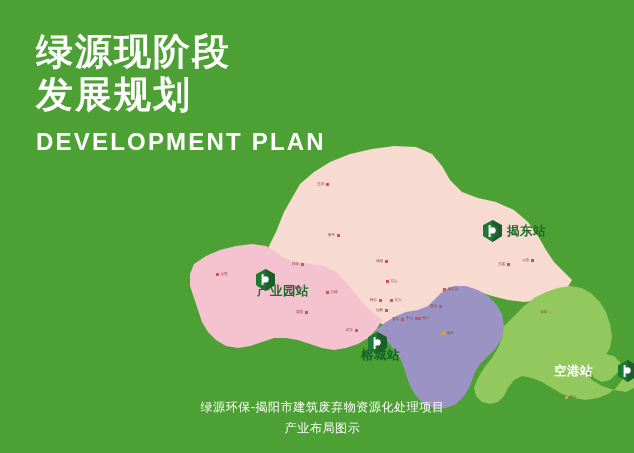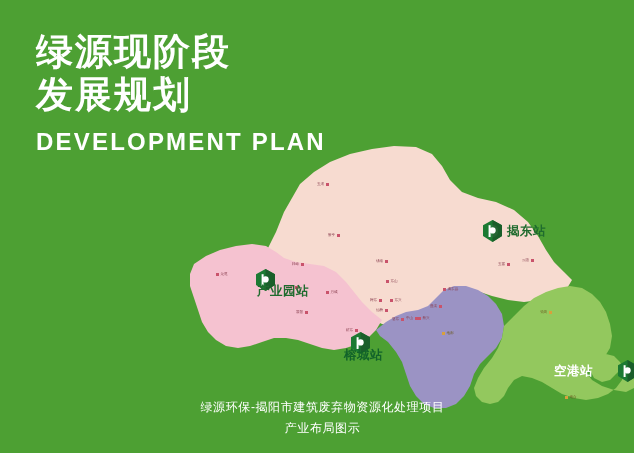--- a/index.html
+++ b/index.html
@@ -278,21 +278,21 @@
   <div class="station label-right" style="left:256px; top:259px;">
     <svg class="logo-icon" viewBox="0 0 19 22">
       <path d="M9.5 0 L19 5.3 L19 16.1 L9.5 22 L0 16.1 L0 5.3 Z" fill="#1c7a33"></path>
       <path d="M9.5 0 L19 5.3 L19 16.1 L9.5 22 Z" fill="#1a5e2a"></path>
       <circle cx="9.6" cy="10.4" r="3.1" fill="#ffffff"></circle>
       <rect x="5.6" y="5.2" width="2.0" height="11.8" fill="#ffffff"></rect>
     </svg>
     <span class="station-label" style="color:#1f6b2e; margin-left:-18px; margin-top:24px;">产业园站</span>
   </div>
 
-  <div class="station label-right" style="left:351px; top:322px;font-family:Liberation Mono, monospace;">
+  <div class="station label-right" style="left:368px; top:322px;font-family:Liberation Mono, monospace;">
     <svg class="logo-icon" viewBox="0 0 19 22">
       <path d="M9.5 0 L19 5.3 L19 16.1 L9.5 22 L0 16.1 L0 5.3 Z" fill="#1c7a33"></path>
       <path d="M9.5 0 L19 5.3 L19 16.1 L9.5 22 Z" fill="#1a5e2a"></path>
       <circle cx="9.6" cy="10.4" r="3.1" fill="#ffffff"></circle>
       <rect x="5.6" y="5.2" width="2.0" height="11.8" fill="#ffffff"></rect>
     </svg>
     <span class="station-label" style="color:#12632a; margin-left:-26px; margin-top:25px;">榕城站</span>
   </div>
 
   <div class="station label-left" style="left:554px; top:360px;">

